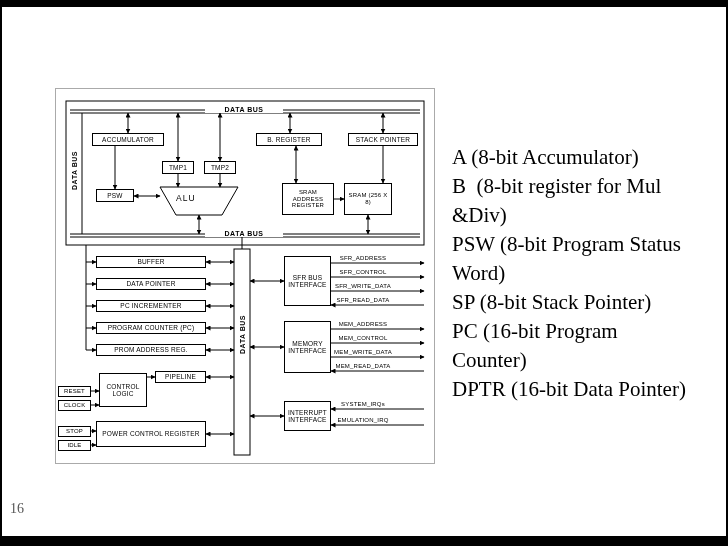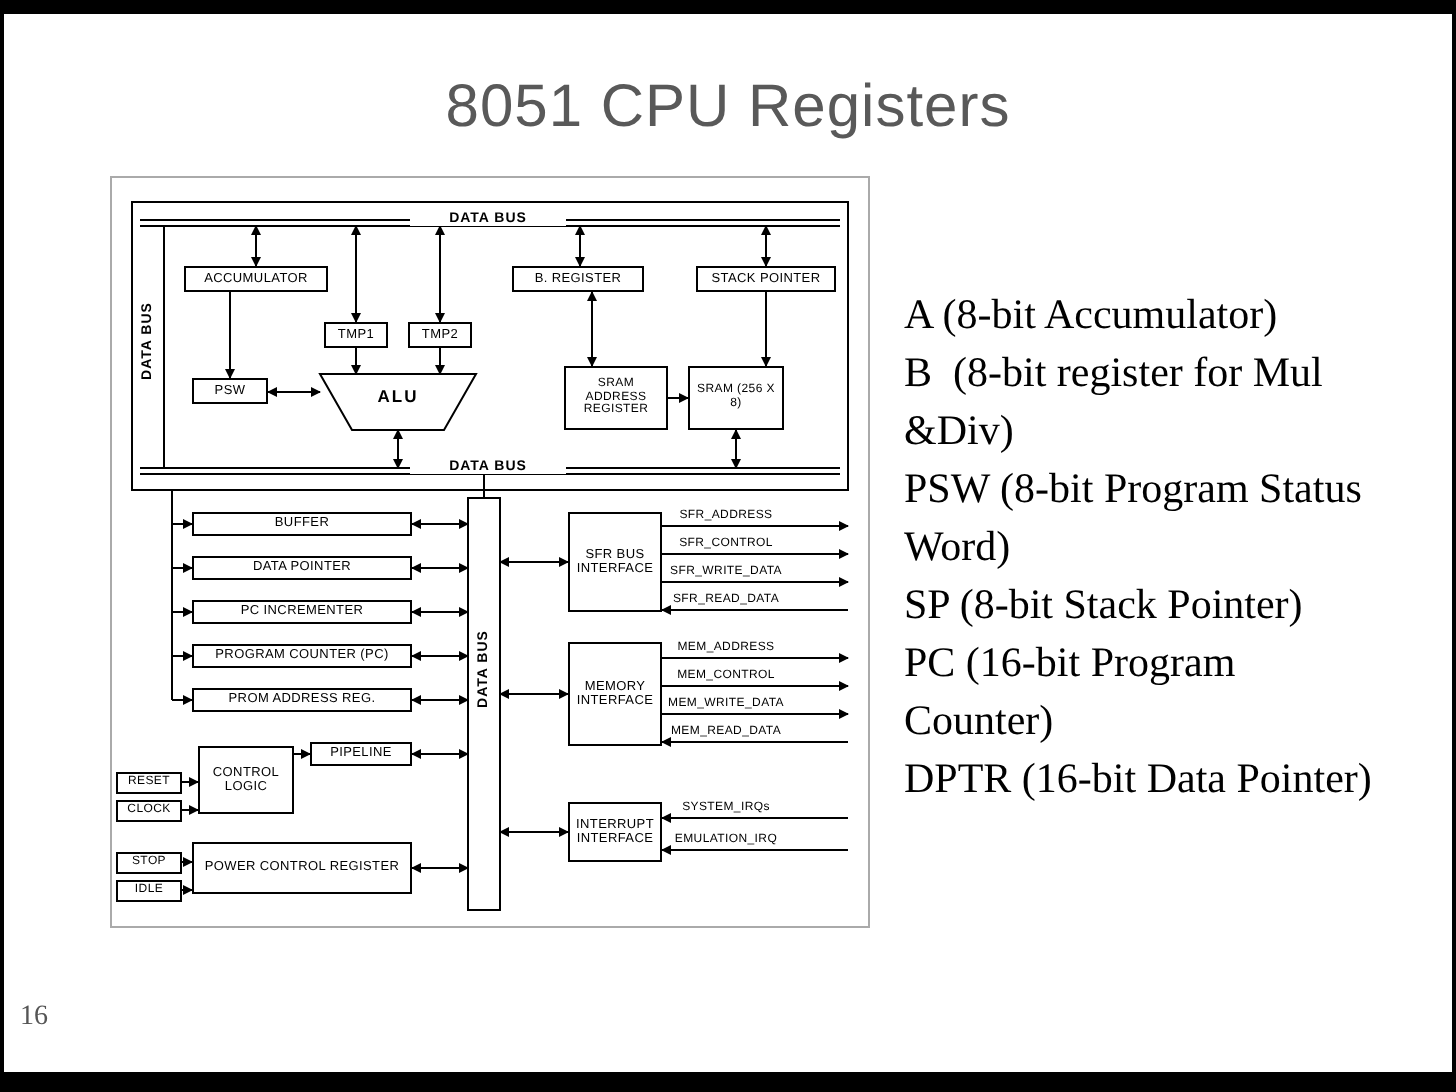--- a/index.html
+++ b/index.html
@@ -17,32 +17,31 @@
   .diagram{position:absolute;left:53px;top:81px;width:378px;height:374px;
            border:1px solid #aaa;background:#fff;}
   .diagram svg{position:absolute;left:0;top:0;}
   .blk{position:absolute;box-sizing:border-box;border:1px solid #000;background:#fff;
        display:flex;align-items:center;justify-content:center;text-align:center;
        font-size:6.5px;line-height:1.15;letter-spacing:0.2px;color:#000;}
   .blk.small{font-size:6px;}
   .buslabel{position:absolute;font-size:7px;font-weight:bold;text-align:center;
             background:#fff;color:#000;letter-spacing:0.5px;}
   .rot{transform:rotate(-90deg);transform-origin:center;background:transparent;}
-  .alulabel{position:absolute;font-size:8.5px;font-weight:bold;text-align:center;
+  .alulabel{position:absolute;font-size:8.5px;font-weight:normal;
             background:transparent;letter-spacing:1px;}
   .sig{position:absolute;left:262px;width:90px;text-align:center;font-size:6px;
        letter-spacing:0.2px;color:#000;}
 </style>
 </head>
 <body>
 
 <div class="frame">
   <div class="slide">
 
-    <div class="title">8051 CPU Registers</div>
 
     <div class="diagram">
       <svg width="378" height="374" viewBox="0 0 378 374">
         <defs>
           <marker id="arr" viewBox="0 0 10 10" refX="9" refY="5" markerWidth="5" markerHeight="5" orient="auto-start-reverse">
             <path d="M0,0 L10,5 L0,10 z" fill="#000"></path>
           </marker>
         </defs>
 
         <rect x="10" y="12" width="358" height="144" fill="none" stroke="#000"></rect>

